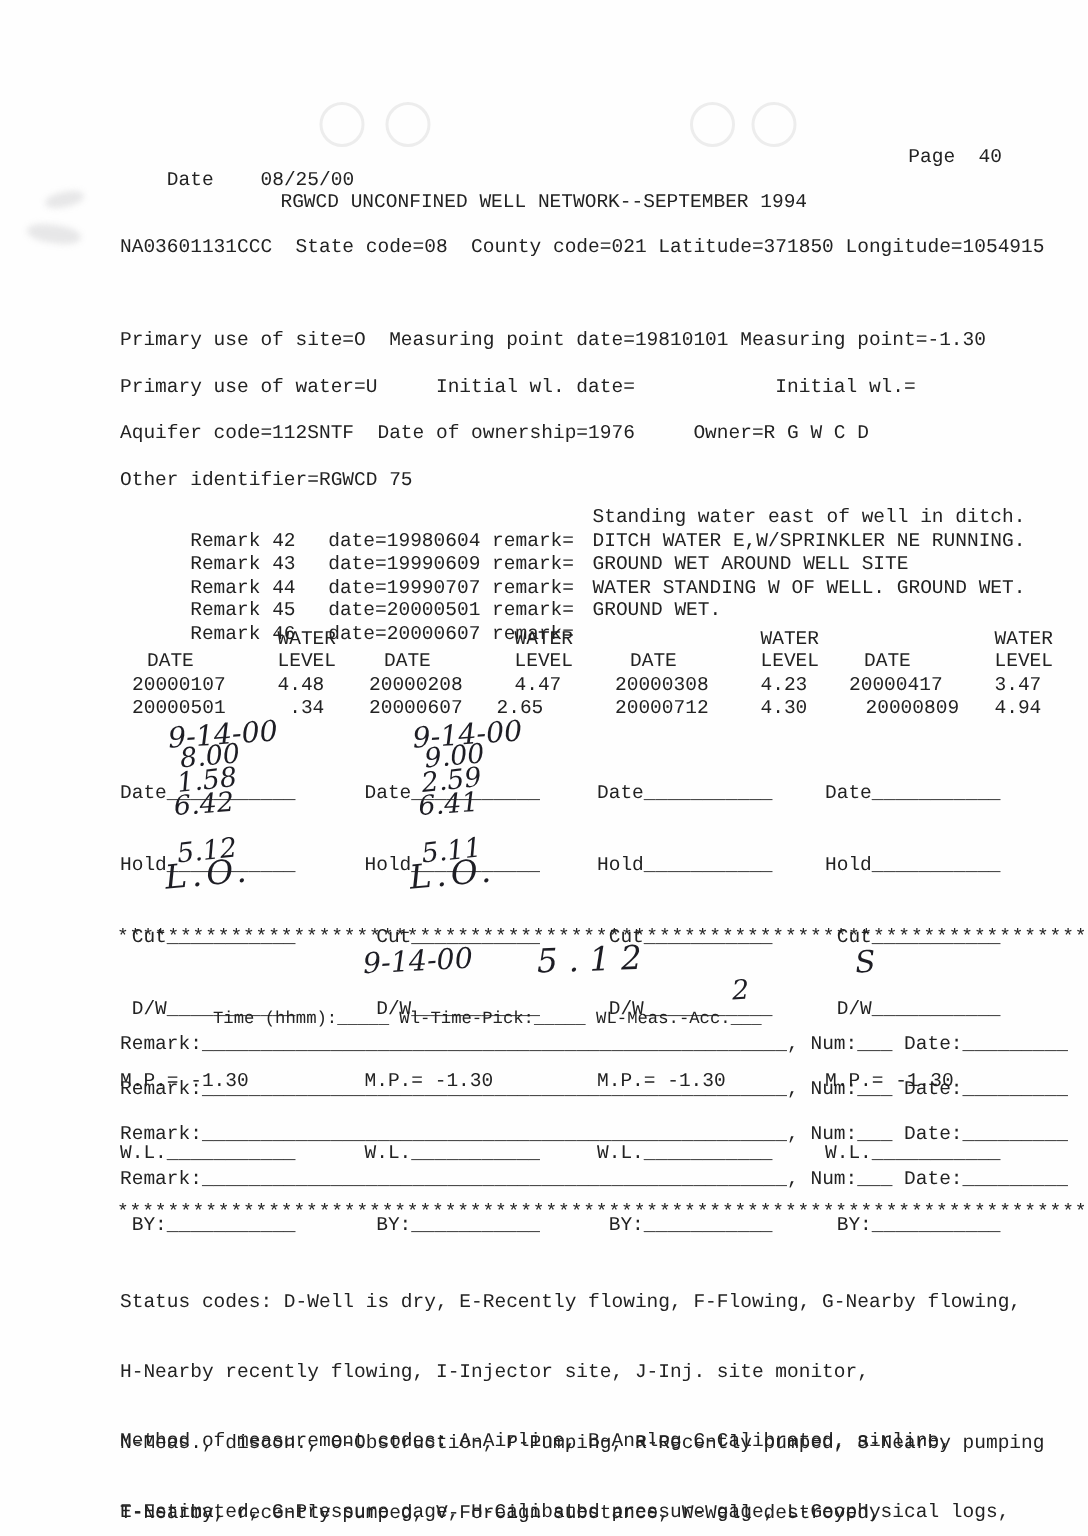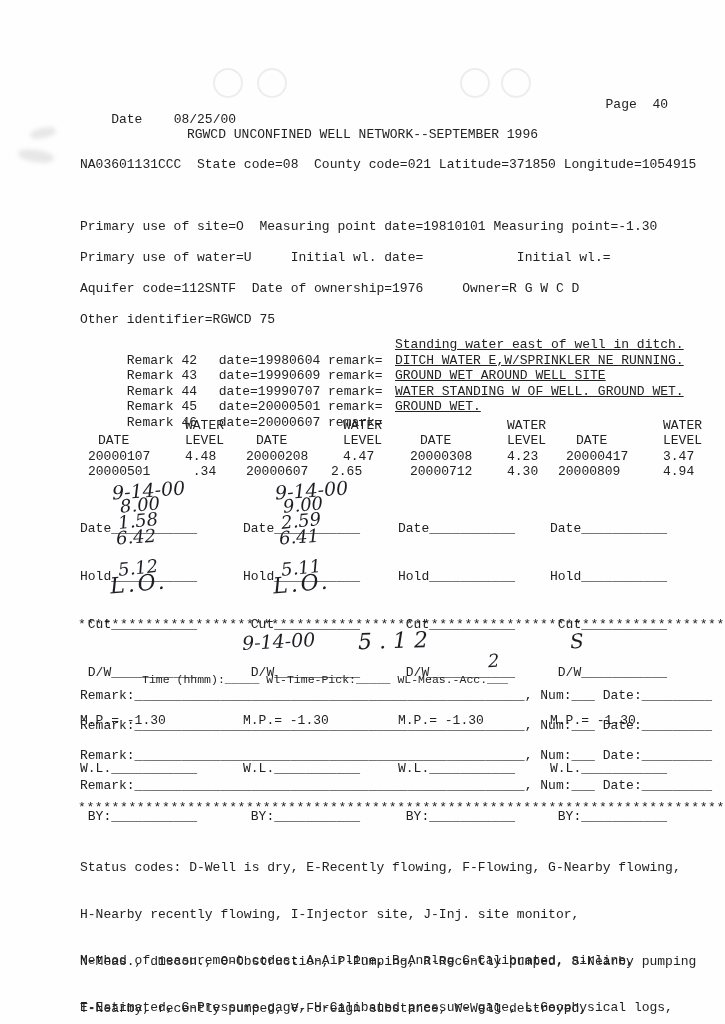--- a/index.html
+++ b/index.html
@@ -13,21 +13,21 @@
   .hole{position:absolute;top:68px;width:26px;height:26px;border-radius:50%;
         border:2px solid #ededed;background:transparent;}
   .smudge{position:absolute;background:rgba(110,110,118,.16);filter:blur(2px);
           border-radius:45%;}
   .title{position:absolute;top:127px;left:0;width:100%;text-align:center;white-space:pre;}
   .hdr{position:absolute;top:97px;left:80px;right:57px;white-space:pre;}
   .hdr .pg{position:absolute;right:0;top:0;white-space:pre;}
   .remarks{position:absolute;top:337px;left:80px;line-height:15.5px;}
   .remark-row{position:relative;height:15.5px;white-space:pre;}
   .remark-row .rlabel{display:inline-block;width:92px;}
-  .remark-row .rtext{position:absolute;left:315px;top:0;white-space:pre;text-decoration:underline;}
+  .remark-row .rtext{position:absolute;left:315px;top:0;white-space:pre;}
   .wlt{position:absolute;top:418px;left:80px;width:645px;height:64px;text-decoration:underline;}
   .wlg{position:absolute;top:0;width:160px;height:64px;}
   .wlg span{position:absolute;white-space:pre;}
   .fbz{position:absolute;top:489px;left:80px;width:645px;height:116px;}
   .fb{position:absolute;top:0;width:158px;line-height:16px;white-space:pre;}
   .hw{position:absolute;font-family:"DejaVu Serif",serif;font-style:italic;
       color:#1d1d24;white-space:pre;line-height:1;}
   .sep{position:absolute;left:78px;white-space:pre;letter-spacing:.6px;}
   .entry{position:absolute;left:80px;top:640px;font-size:11.5px;white-space:pre;}
   .entry .l2{margin-top:7px;padding-left:62px;}
@@ -44,21 +44,21 @@
   <div class="hole" style="left:460px"></div>
   <div class="hole" style="left:501px"></div>
   <div class="smudge" style="left:30px;top:128px;width:26px;height:10px;transform:rotate(-12deg)"></div>
   <div class="smudge" style="left:18px;top:150px;width:36px;height:12px;transform:rotate(8deg)"></div>
 
   <div class="hdr">
     <span>Date</span><span>    </span><span>08/25/00</span>
     <span class="pg"><span>Page</span><span>  </span><span>40</span></span>
   </div>
 
-  <div class="title">RGWCD UNCONFINED WELL NETWORK--SEPTEMBER 1996</div>
+  <div class="title">RGWCD UNCONFINED WELL NETWORK--SEPTEMBER 1994</div>
 
   <div class="abs" style="left:80px;top:157px">NA03601131CCC  State code=08  County code=021 Latitude=371850 Longitude=1054915</div>
   <div class="abs" style="left:80px;top:219px">Primary use of site=O  Measuring point date=19810101 Measuring point=-1.30</div>
   <div class="abs" style="left:80px;top:250px">Primary use of water=U     Initial wl. date=            Initial wl.=</div>
   <div class="abs" style="left:80px;top:281px">Aquifer code=112SNTF  Date of ownership=1976     Owner=R G W C D</div>
   <div class="abs" style="left:80px;top:312px">Other identifier=RGWCD 75</div>
 
   <div class="remarks">
     <div class="remark-row">
       <span class="rlabel">Remark 42</span><span>date=</span><span>19980604</span><span> remark=</span><span class="rtext">Standing water east of well in ditch.</span>
@@ -104,21 +104,21 @@
       <span style="left:105px;top:31px">4.23</span>
       <span style="left:8px;top:46px">20000712</span>
       <span style="left:105px;top:46px">4.30</span>
     </div>
     <div class="wlg" style="left:478px">
       <span style="left:105px;top:0">WATER</span>
       <span style="left:18px;top:15px">DATE</span>
       <span style="left:105px;top:15px">LEVEL</span>
       <span style="left:8px;top:31px">20000417</span>
       <span style="left:105px;top:31px">3.47</span>
-      <span style="left:0;top:46px">20000809</span>
+      <span style="left:19px;top:46px">20000809</span>
       <span style="left:105px;top:46px">4.94</span>
     </div>
   </div>
 
   <div class="fbz">
 
     <div class="fb" style="left:0">
       <div><span>Date</span><span>___________</span></div>
       <div><span>Hold</span><span>___________</span></div>
       <div><span> Cut</span><span>___________</span></div>

